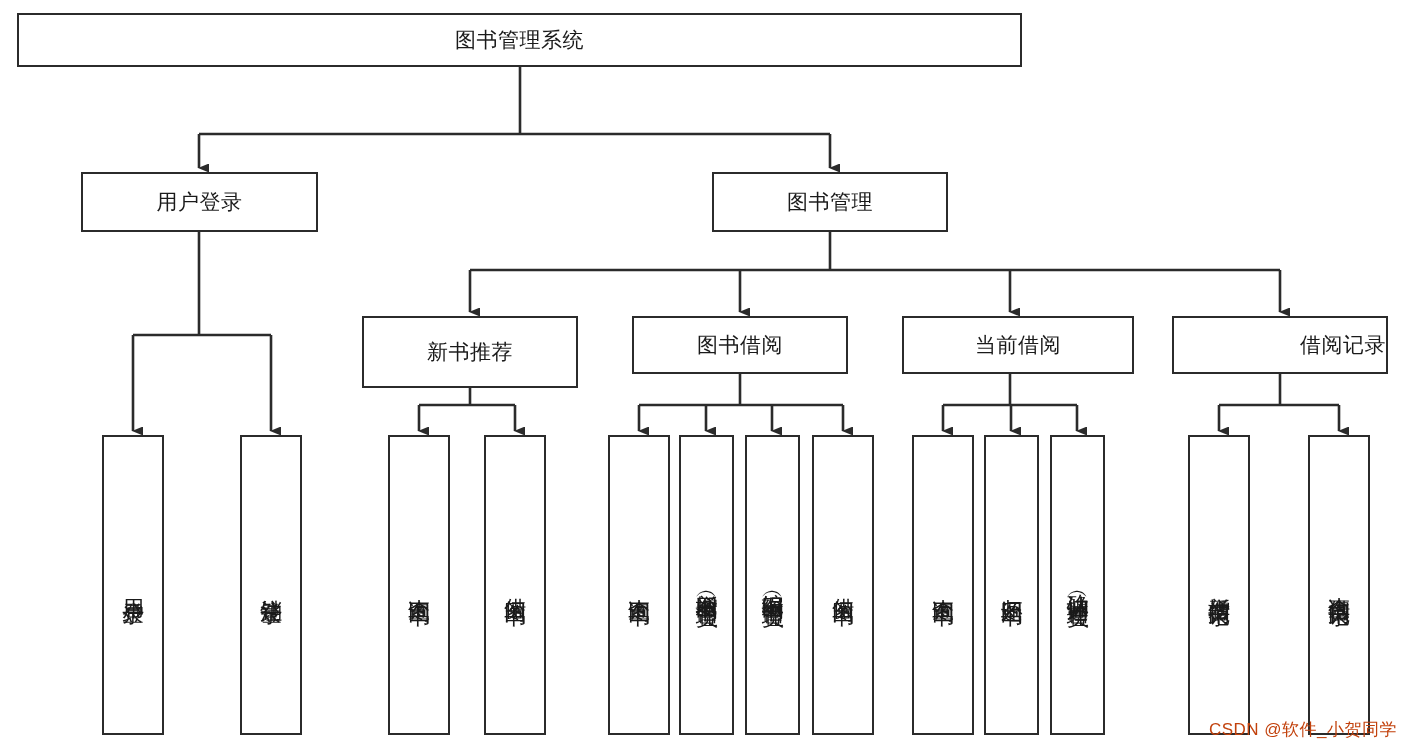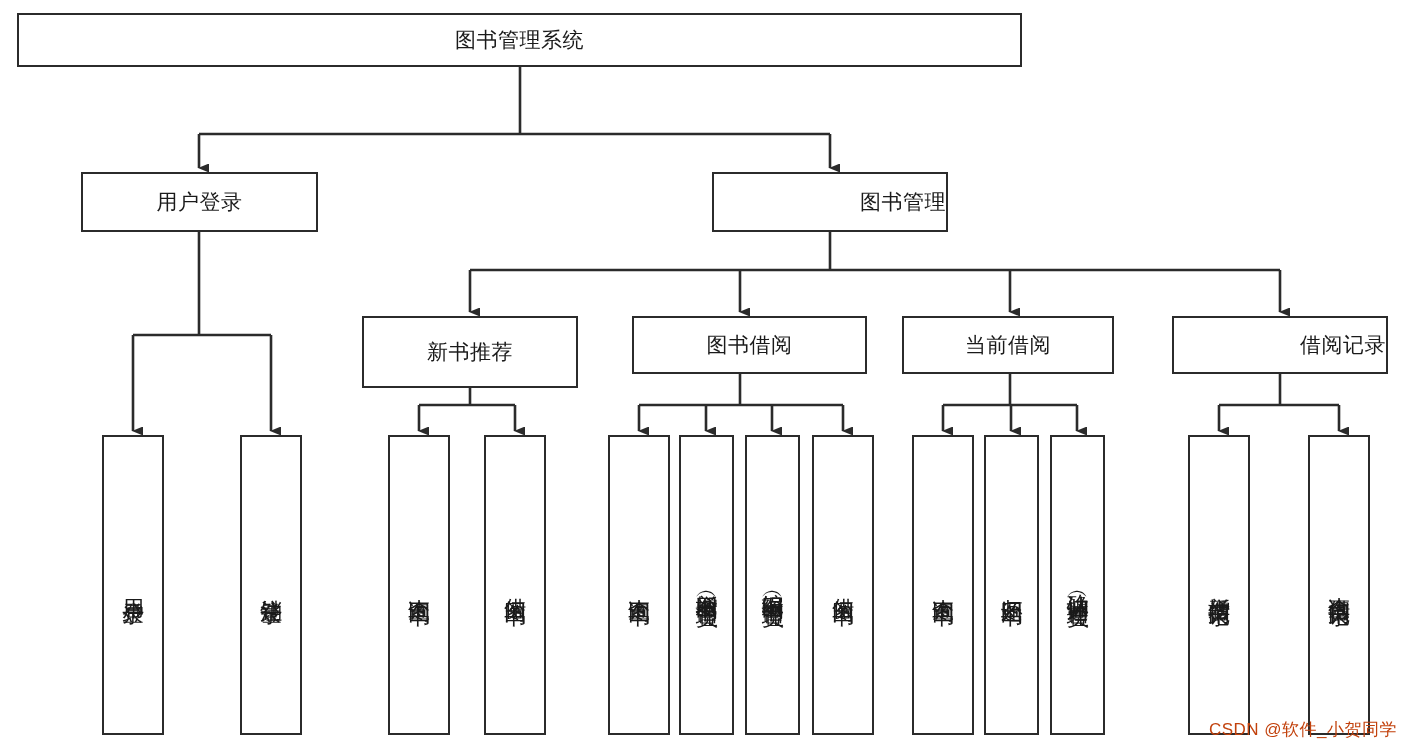--- a/index.html
+++ b/index.html
@@ -129,31 +129,31 @@
     </g>
   </svg>
 
   <div class="node root horizontal" style="left:17px; top:13px; width:1005px; height:54px;">
     <span class="node-label">图书管理系统</span>
   </div>
 
   <div class="node horizontal" style="left:81px; top:172px; width:237px; height:60px;">
     <span class="node-label">用户登录</span>
   </div>
-  <div class="node horizontal" style="left:712px; top:172px; width:236px; height:60px;justify-content:flex-end;">
+  <div class="node horizontal" style="left:712px; top:172px; width:236px; height:60px;">
     <span class="node-label">图书管理</span>
   </div>
 
   <div class="node horizontal" style="left:362px; top:316px; width:216px; height:72px;">
     <span class="node-label">新书推荐</span>
   </div>
-  <div class="node horizontal" style="left:632px; top:316px; width:235px; height:58px;">
+  <div class="node horizontal" style="left:632px; top:316px; width:216px; height:58px;">
     <span class="node-label">图书借阅</span>
   </div>
-  <div class="node horizontal" style="left:902px; top:316px; width:212px; height:58px;">
+  <div class="node horizontal" style="left:902px; top:316px; width:232px; height:58px;">
     <span class="node-label">当前借阅</span>
   </div>
   <div class="node horizontal" style="left:1172px; top:316px; width:216px; height:58px;justify-content:flex-end;">
     <span class="node-label">借阅记录</span>
   </div>
 
   <div class="node vertical" style="left:102px; top:435px; width:62px; height:300px;">
     <span class="node-label">用户登录</span>
   </div>
   <div class="node vertical" style="left:240px; top:435px; width:62px; height:300px;">

